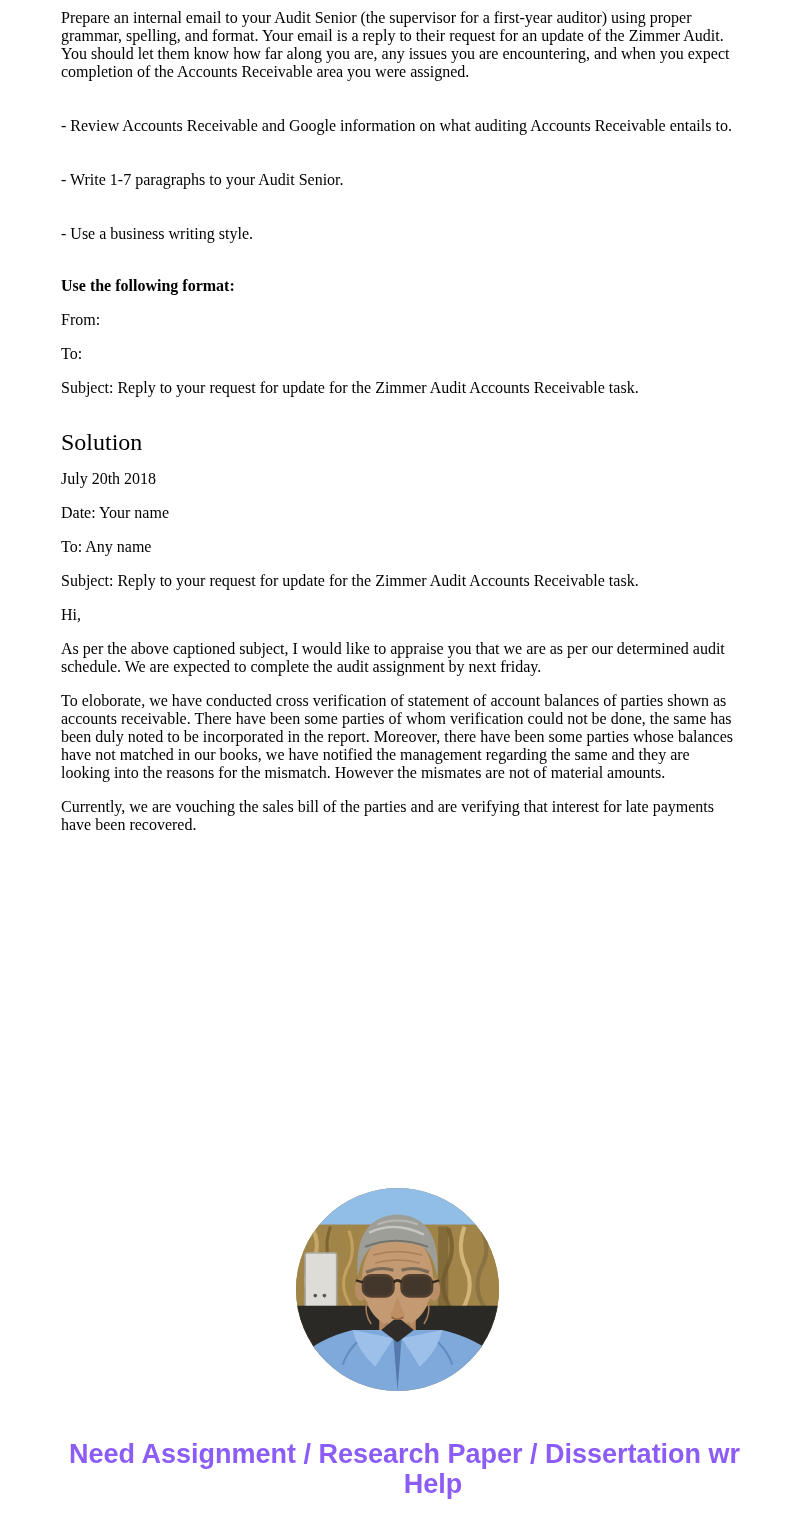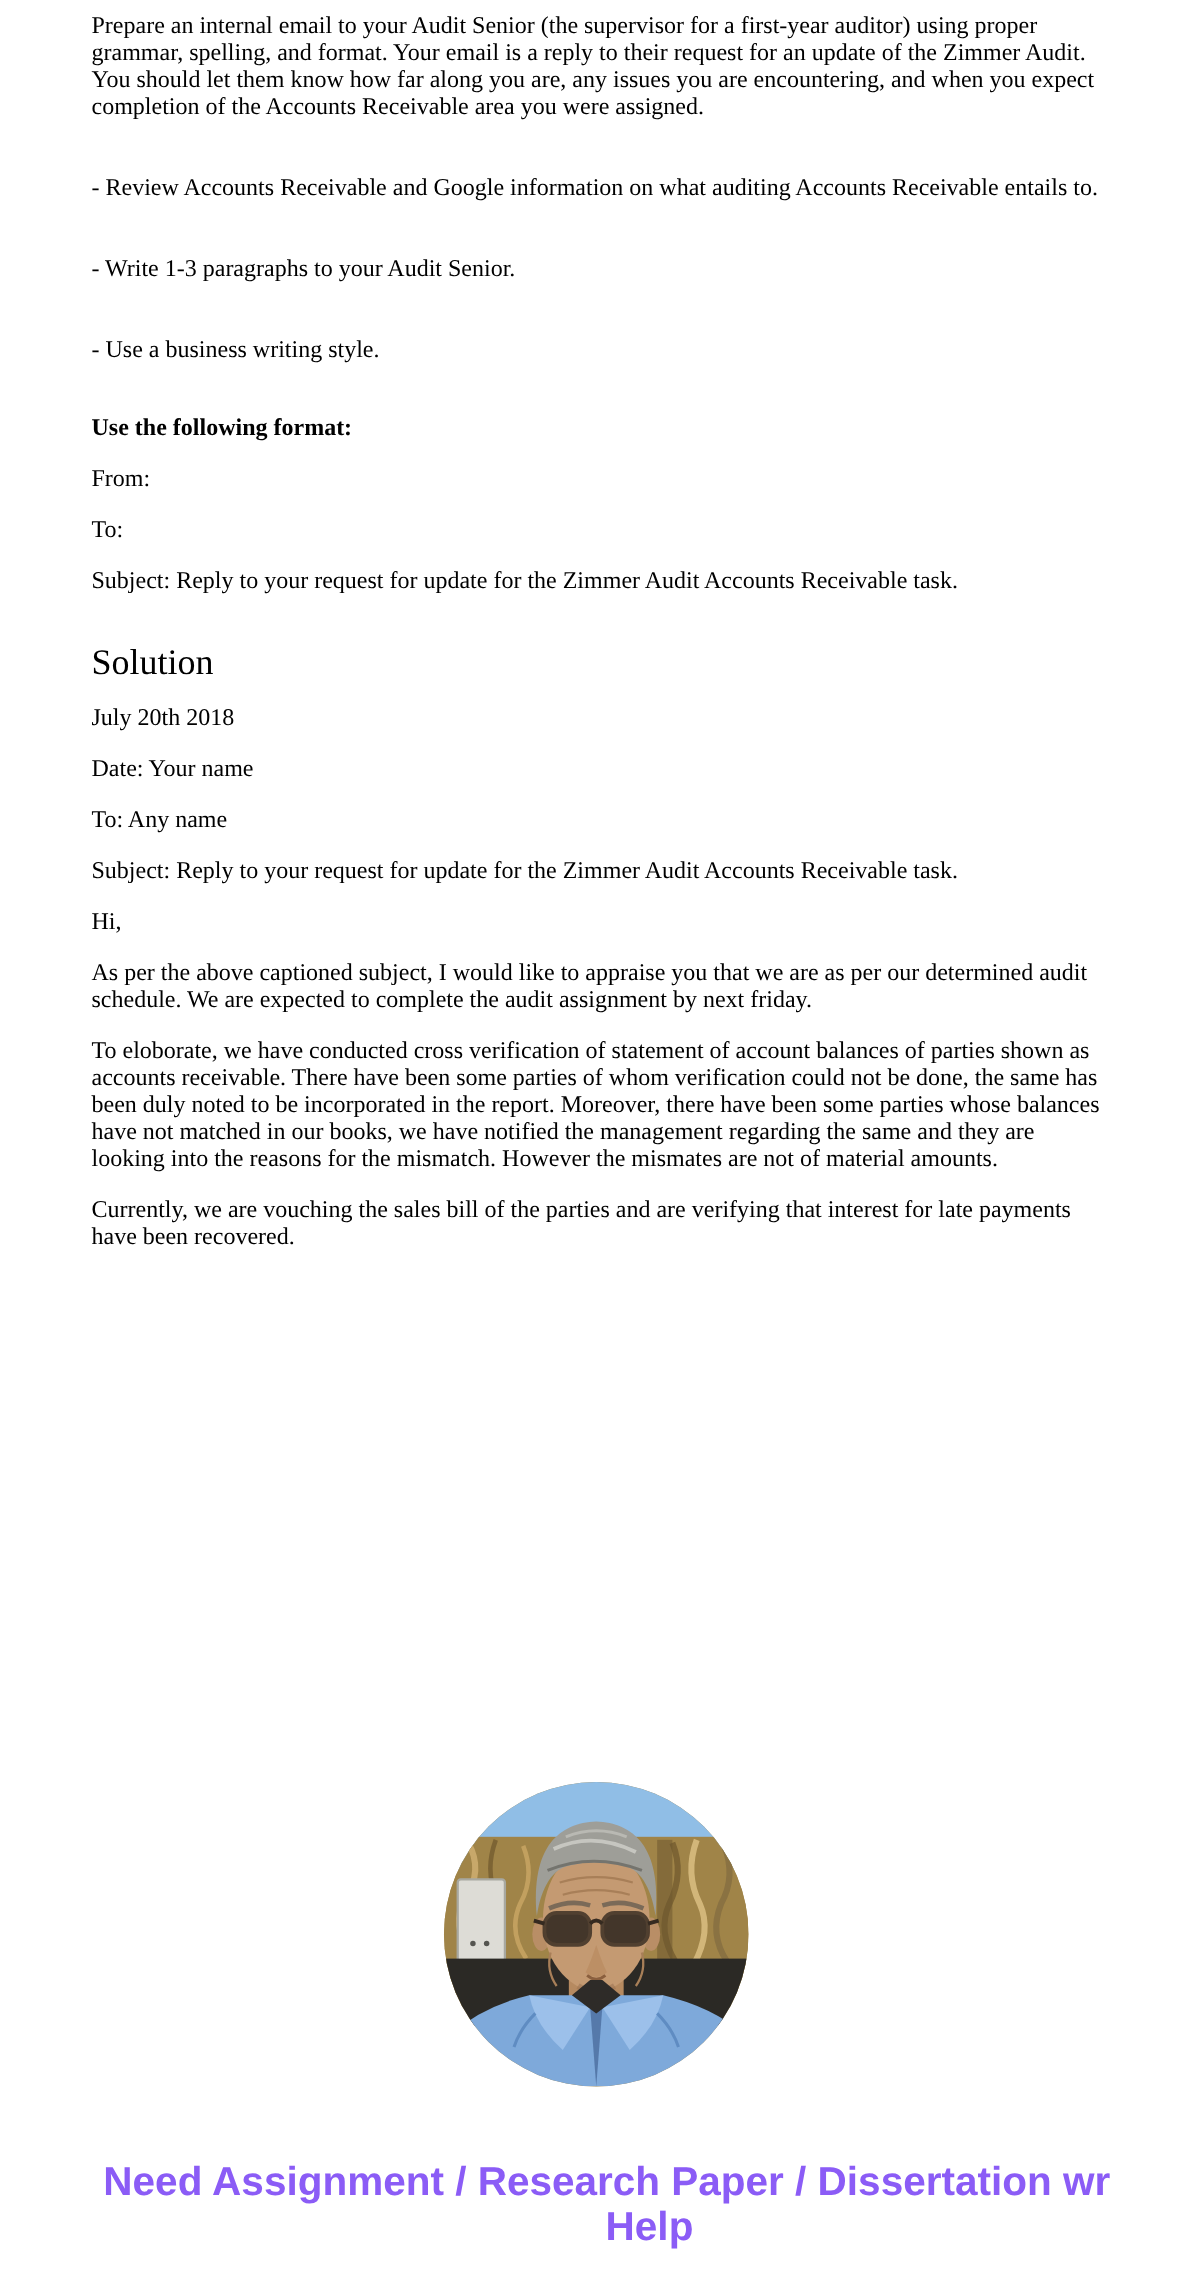--- a/index.html
+++ b/index.html
@@ -56,21 +56,21 @@
 <body>
 
 <div class="page">
 
   <div class="doc">
 
     <p class="first">Prepare an internal email to your Audit Senior (the supervisor for a first-year auditor) using proper grammar, spelling, and format. Your email is a reply to their request for an update of the Zimmer Audit. You should let them know how far along you are, any issues you are encountering, and when you expect completion of the Accounts Receivable area you were assigned.</p>
 
     <p class="gap-top">
       <span class="line">- Review Accounts Receivable and Google information on what auditing Accounts Receivable entails to.</span>
-      <span class="line">- Write 1-3 paragraphs to your Audit Senior.</span>
+      <span class="line">- Write 1-7 paragraphs to your Audit Senior.</span>
       <span class="line">- Use a business writing style.</span>
     </p>
 
     <p class="gap-top bold">Use the following format:</p>
 
     <p>From:</p>
     <p>To:</p>
     <p>Subject: Reply to your request for update for the Zimmer Audit Accounts Receivable task.</p>
 
     <h2 class="solution-heading">Solution</h2>

